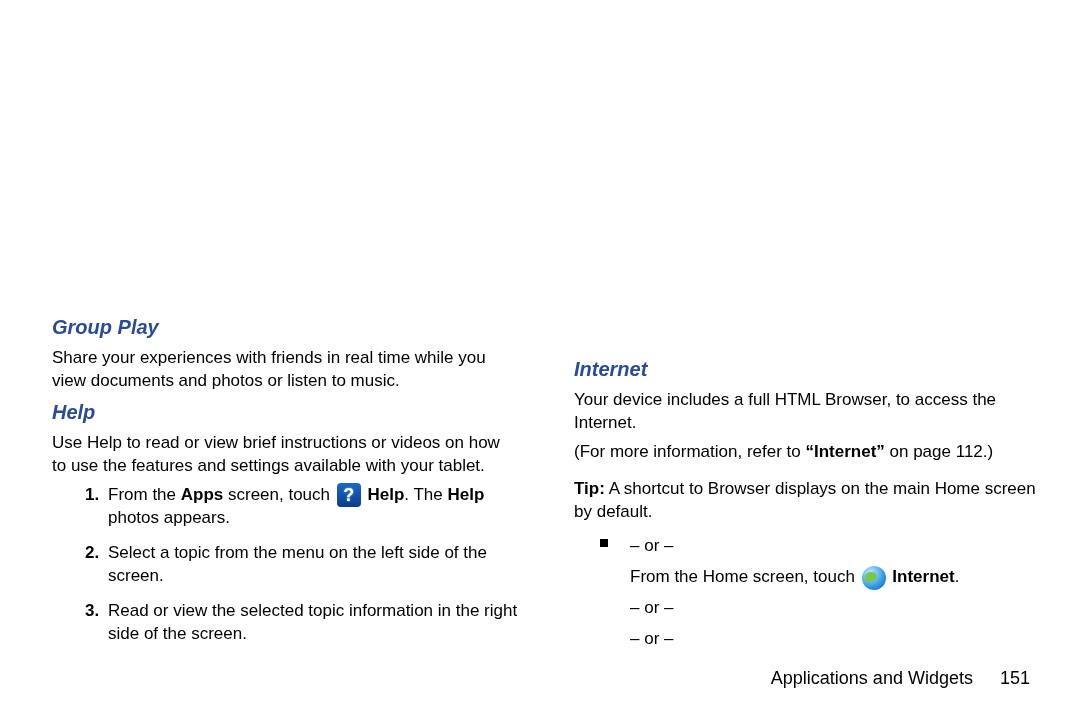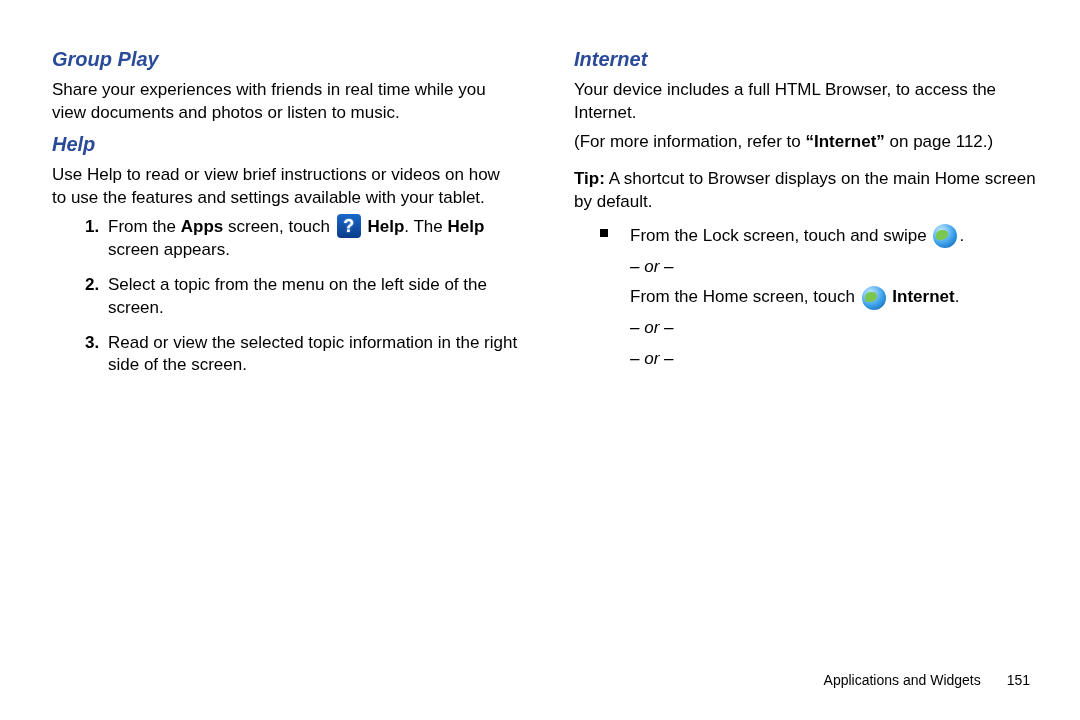--- a/index.html
+++ b/index.html
@@ -12,20 +12,21 @@
       color: #000;
       background: #fff;
       padding: 40px 40px 30px 52px;
       display: flex;
       flex-direction: column;
     }
     .columns {
       display: flex;
       gap: 56px;
       flex: 1;
+      align-items: flex-end;
     }
     .col { width: 478px; }
     .section-head {
       font-family: Arial, Helvetica, sans-serif;
       font-weight: 700;
       font-style: italic;
       font-size: 20px;
       color: #2a4a9a;
       margin-top: 6px;
       margin-bottom: 6px;
@@ -94,67 +95,64 @@
       border-bottom:7px solid #e0e0e0;
     }
     .arrow {
       display:inline-block;font-weight:700;font-size:18px;vertical-align:middle;margin:0 2px;
     }
     ul.square { list-style:none; padding-left:52px; margin-top: 8px; }
     ul.square > li { position:relative; padding-left:4px; margin-bottom:4px; line-height:1.7; }
     ul.square > li::before {
       content:"";position:absolute;left:-26px;top:7px;width:8px;height:8px;background:#000;
     }
-    .or { margin: 2px 0; font-style: italic; }
+    .or { margin: 2px 0; }
     .inner { margin: 2px 0; }
     .footer {
       text-align:right;
       padding-right:10px;
       padding-top:8px;
-      font-size:14px;
+      font-size:18px;
     }
     .footer .pnum { display:inline-block; margin-left: 22px; }
   </style>
 </head>
 <body>
 
 <div class="columns">
 
   <div class="col">
 
     <div class="section-head">Group Play</div>
     <p class="para">Share your experiences with friends in real time while you view documents and photos or listen to music.</p>
 
     <div class="section-head">Help</div>
     <p class="para">Use Help to read or view brief instructions or videos on how to use the features and settings available with your tablet.</p>
     <ol class="steps">
       <li>
         <span>From the </span><span class="bold">Apps</span><span> screen, touch </span><span class="icon sq help-icon"></span>
-        <span class="bold">Help</span><span>. The </span><span class="bold">Help</span><span> screen appears.</span>
+        <span class="bold">Help</span><span>. The </span><span class="bold">Help</span><span> photos appears.</span>
       </li>
       <li>Select a topic from the menu on the left side of the screen.</li>
       <li>Read or view the selected topic information in the right side of the screen.</li>
     </ol>
   </div>
 
   <div class="col">
     <div class="section-head">Internet</div>
     <p class="para">Your device includes a full HTML Browser, to access the Internet.</p>
     <p class="para">
       <span>(For more information, refer to </span><span class="bold-italic">“Internet”</span><span> on page 112.)</span>
     </p>
     <p class="para" style="margin:14px 0 6px 0;">
       <span class="bold">Tip:</span><span> A shortcut to Browser displays on the main Home screen by default.</span>
     </p>
 
     <ul class="square">
       <li>
-        <div class="inner">
-          <span>From the Lock screen, touch and swipe </span><span class="icon globe-icon"></span><span>.</span>
-        </div>
         <div class="or">– or –</div>
         <div class="inner">
           <span>From the Home screen, touch </span><span class="icon globe-icon"></span>
           <span class="bold">Internet</span><span>.</span>
         </div>
         <div class="or">– or –</div>
         <div class="or">– or –</div>
       </li>
     </ul>
   </div>

